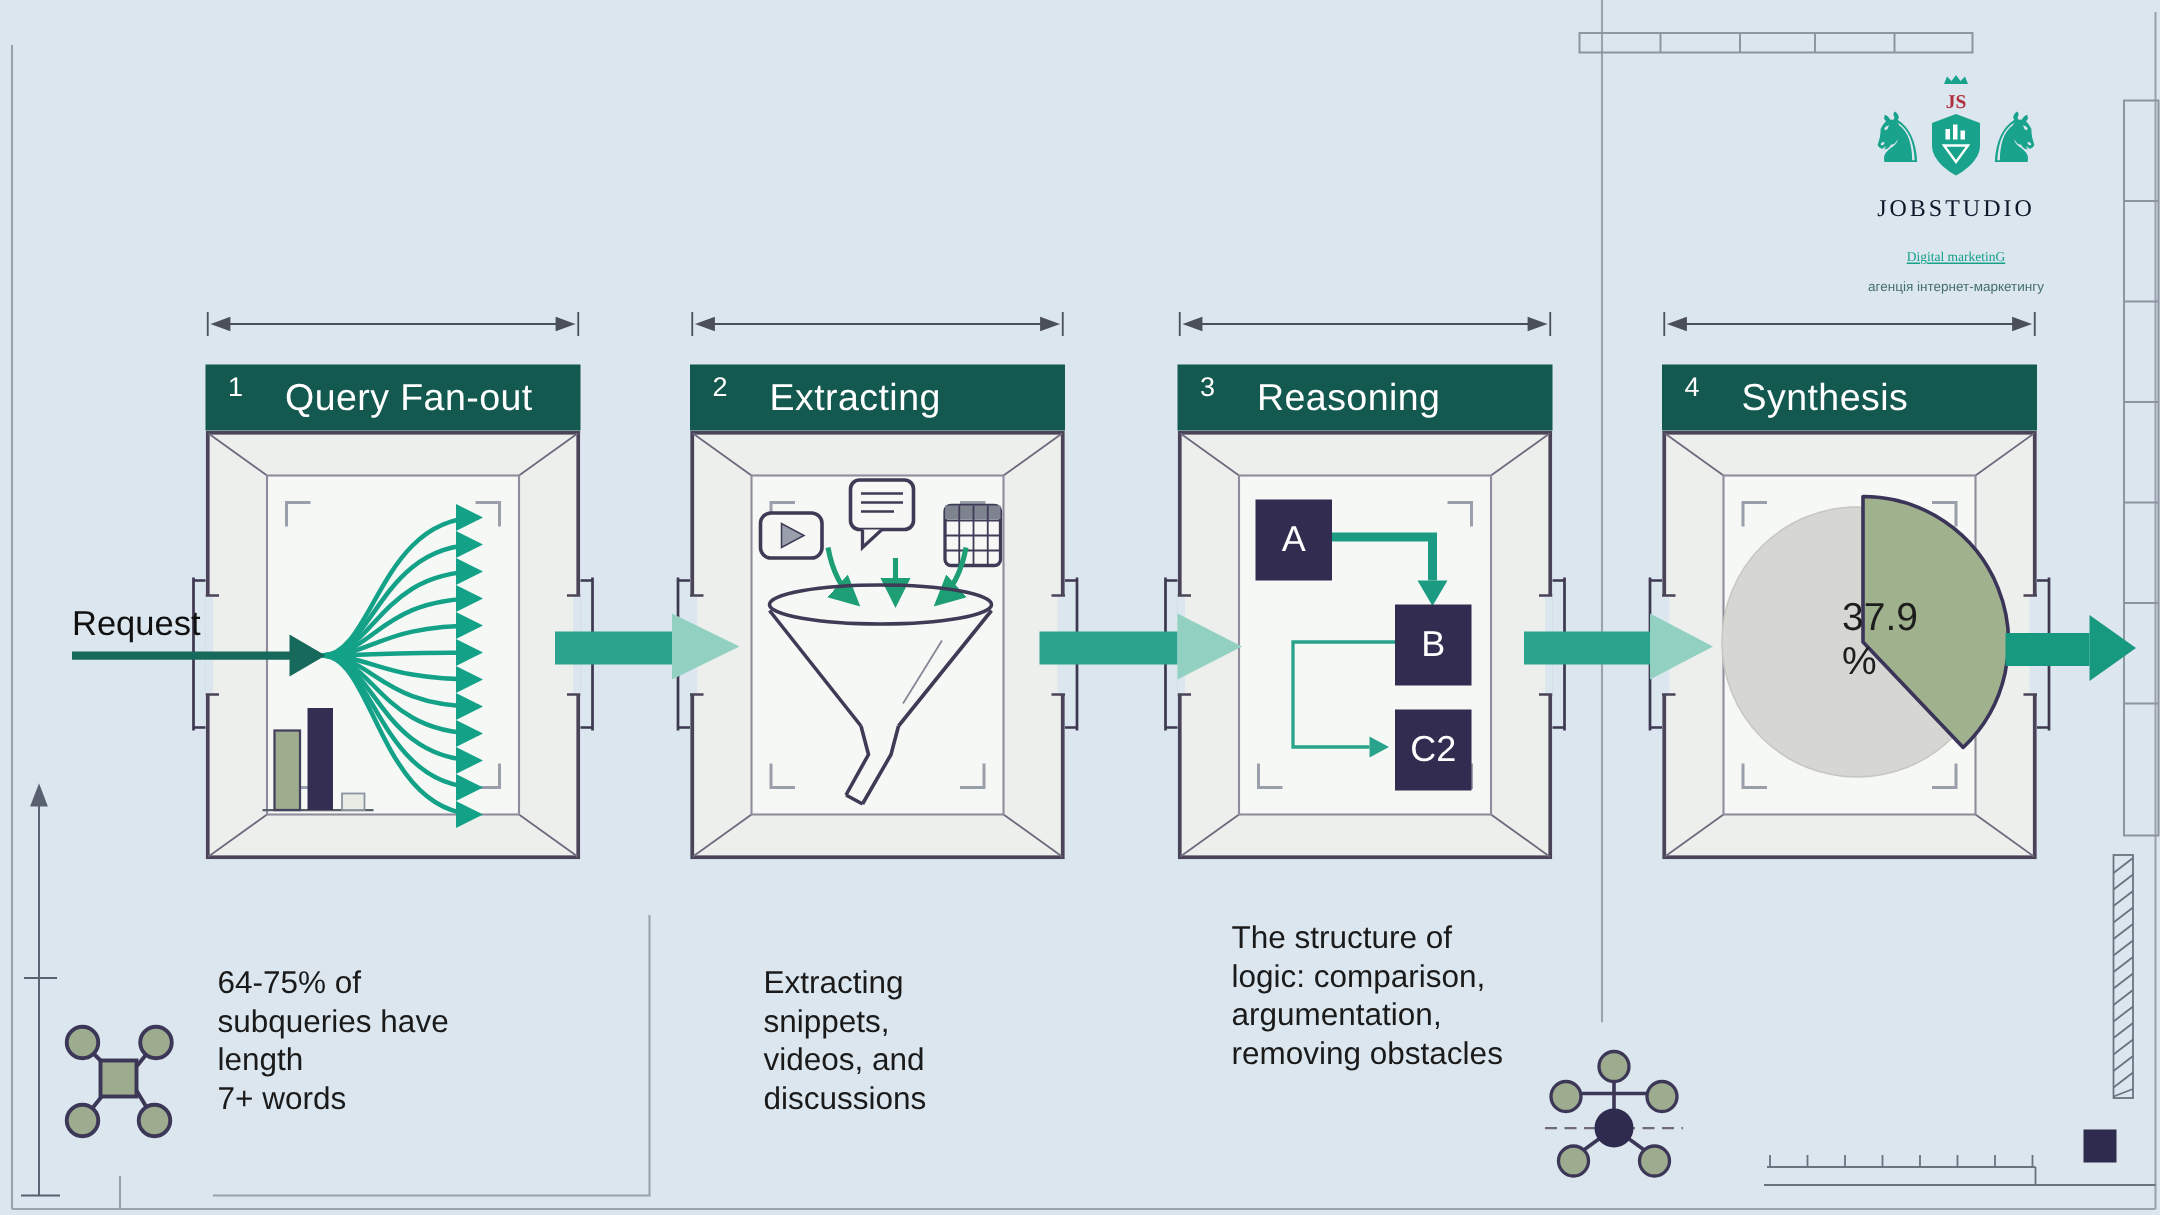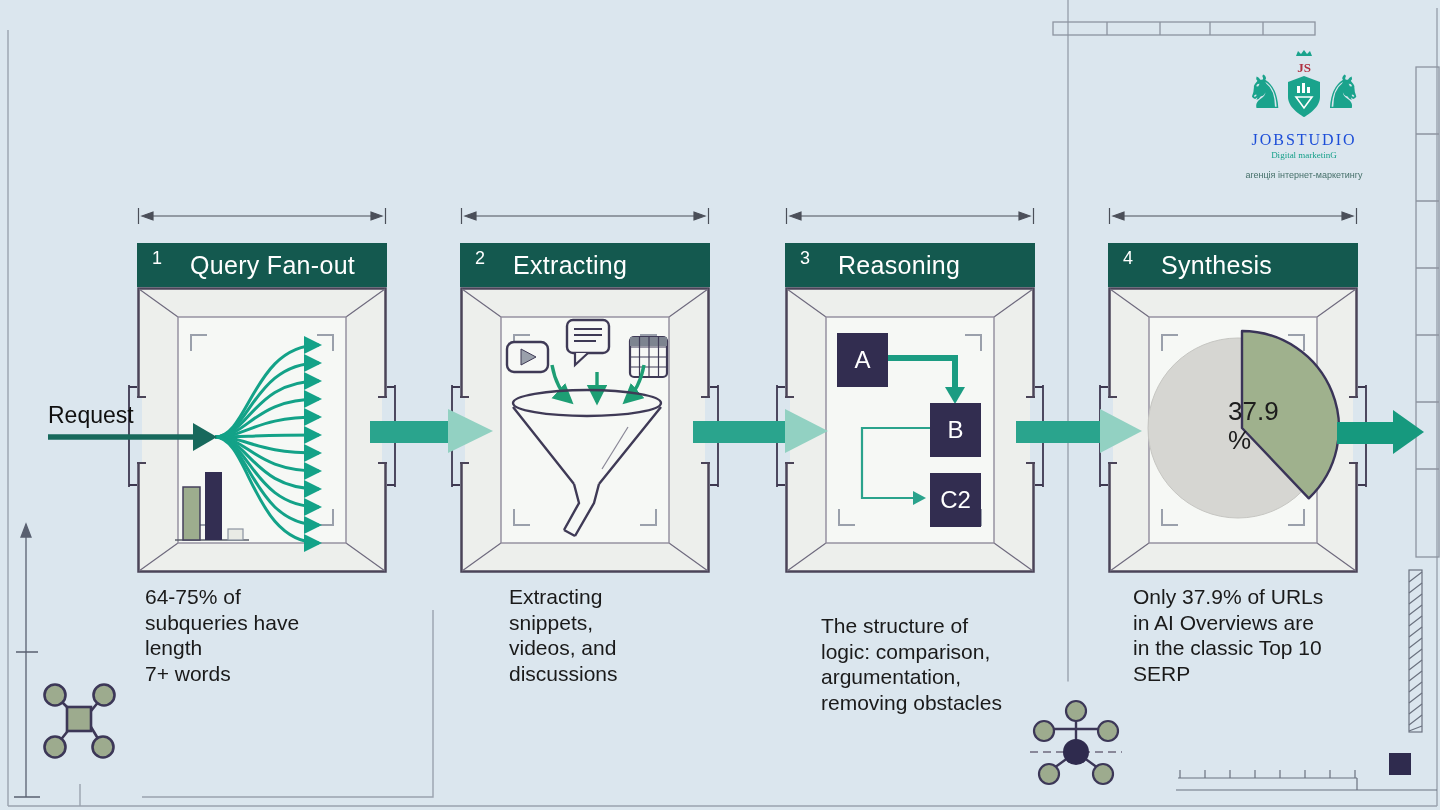--- a/index.html
+++ b/index.html
@@ -6,36 +6,36 @@
   .canvas{position:relative;width:1440px;height:810px;background:#dbe6ee;overflow:hidden;
           font-family:"Liberation Sans",sans-serif;color:#141414;}
   svg{display:block;}
   .abs{position:absolute;}
   .bg-svg{left:0;top:0;z-index:1;}
   .fg-svg{left:0;top:0;z-index:20;pointer-events:none;}
   .page-title{left:128px;top:30px;z-index:25;font-size:55px;line-height:62px;font-weight:600;
               letter-spacing:-1px;color:#0c0c0c;white-space:pre-line;}
   
   .logo{left:1238px;top:46px;width:132px;z-index:25;text-align:center;}
-  .logo-name{font-family:"Liberation Serif",serif;font-size:16px;letter-spacing:2px;color:#1d4ed8;margin-top:1px;}
-  .logo-tagline{font-family:"Liberation Serif",serif;font-size:9px;color:#17a08a;margin-top:1px;}
+  .logo-name{font-family:"Liberation Serif",serif;font-size:16px;letter-spacing:2px;color:#0f172a;margin-top:1px;}
+  .logo-tagline{font-family:"Liberation Serif",serif;font-size:9px;color:#17a08a;margin-top:17px;text-decoration:underline;}
   .logo-subtitle{font-size:9px;color:#46706a;margin-top:10px;}
   
   .card{position:absolute;top:243px;width:250px;z-index:10;}
   .card-header{height:44px;background:#14594f;color:#ffffff;display:flex;align-items:center;
                padding-left:15px;}
   .stage-num{font-size:18px;align-self:flex-start;margin-top:5px;}
   .stage-label{font-size:25px;margin-left:28px;letter-spacing:.3px;text-align:right;}
   .card-body{position:relative;height:286px;}
   .card-body > svg{position:absolute;left:0;top:0;}
   .rbox{position:absolute;width:51px;height:54px;background:#322d50;color:#fff;display:flex;
         align-items:center;justify-content:center;font-size:24px;}
   .pie-label{position:absolute;left:120px;top:110px;width:84px;text-align:left;font-size:26px;
              line-height:29px;color:#1d1d1d;white-space:pre-line;}
-  .desc{position:absolute;top:584px;width:250px;z-index:25;font-size:21px;line-height:25.5px;
+  .desc{position:absolute;top:643px;width:250px;z-index:25;font-size:21px;line-height:25.5px;
         color:#1a1a1a;white-space:pre-line;font-weight:500;}
   .request-label{position:absolute;left:48px;top:402px;z-index:25;font-size:23px;color:#101010;text-align:right;}
 </style>
 </head>
 <body>
 
 <div class="canvas">
 
   <svg class="abs bg-svg" width="1440" height="810" viewBox="0 0 1440 810">
     <g stroke="#9aa2ae" stroke-width="1.4" fill="none">
@@ -320,18 +320,14 @@
 length
 7+ words</div>
   <div class="desc" style="left:509px">Extracting
 snippets,
 videos, and
 discussions</div>
   <div class="desc" style="left:821px;top:613px">The structure of
 logic: comparison,
 argumentation,
 removing obstacles</div>
-  <div class="desc" style="left:1133px">Only 37.9% of URLs
-in AI Overviews are
-in the classic Top 10
-SERP</div>
 
 </div>
 
 </body></html>

